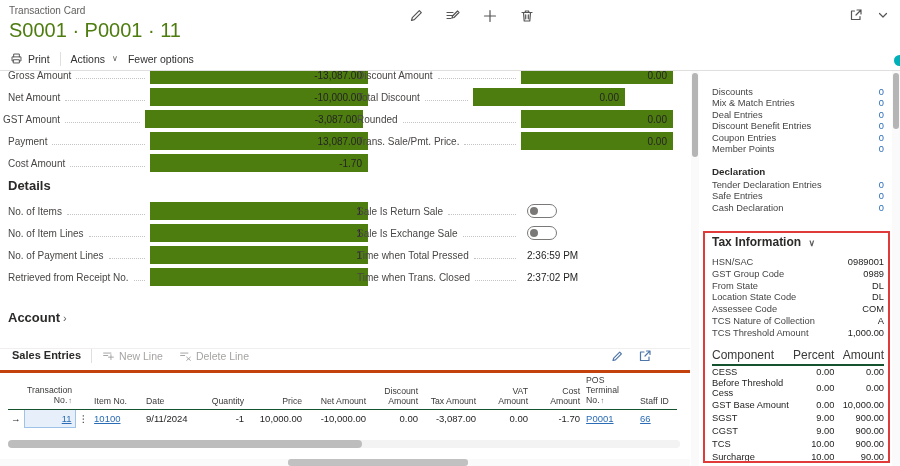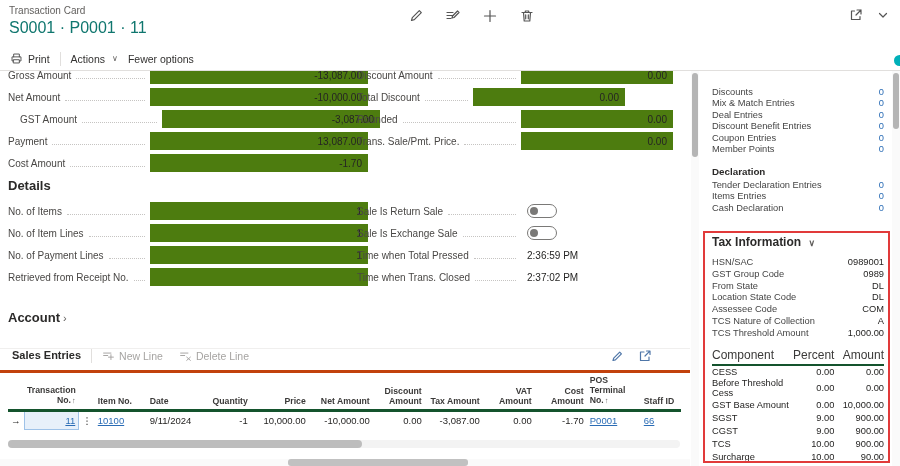--- a/index.html
+++ b/index.html
@@ -4,21 +4,21 @@
 <style>
   *{box-sizing:border-box;margin:0;padding:0}
   html,body{width:900px;height:466px}
   body{position:relative;font-family:"Liberation Sans",sans-serif;background:#fff;color:#323130;overflow:hidden;font-size:10px}
   svg{display:block}
   .ic{stroke:#555;fill:none;stroke-width:1.2;stroke-linecap:round;stroke-linejoin:round}
   .ic.blue{stroke:#4f76a8}
   .ic.gray{stroke:#a6a4a2}
   
   .caption{position:absolute;left:9px;top:5px;font-size:10px;color:#605e5c}
-  .title{position:absolute;left:9px;top:19px;font-size:16px;color:#0f766e}
+  .title{position:absolute;left:9px;top:19px;font-size:20px;color:#4d7c0f}
   .toolbar{position:absolute;left:408px;top:8px;display:flex;gap:21px}
   .toolbar>div{width:16px;height:16px;cursor:pointer}
   .winicons{position:absolute;right:10px;top:8px;display:flex;gap:13px}
   .winicons>div{width:14px;height:14px;cursor:pointer}
   
   .actionbar{position:absolute;left:0;top:47px;width:900px;height:23px;display:flex;align-items:center;font-size:10.5px;color:#323130}
   .ab-item{display:flex;align-items:center;gap:5px;margin-left:10px;cursor:pointer;white-space:nowrap}
   .ab-sep{width:1px;height:14px;background:#e1dfdd;margin-left:10px}
   .chev{font-size:8px;color:#605e5c;margin-left:2px}
   .hdiv{position:absolute;left:0;top:70px;width:900px;height:1px;background:#e1dfdd}
@@ -36,21 +36,21 @@
   .knob{position:absolute;left:2px;top:2px;width:8px;height:8px;border-radius:50%;background:#7a7977}
   
   .part{position:absolute;left:0;top:277px;width:690px;border-top:1px solid #f0efee}
   .band{display:flex;align-items:flex-start;height:24px;border-bottom:3px solid #c2410c}
   .part-title{font-weight:700;font-size:11px;margin-left:12px;color:#2b2a29}
   .band-sep{width:1px;height:14px;background:#e1dfdd;margin:0 10px}
   .band-btn{display:flex;align-items:center;gap:4px;color:#a6a4a2;margin-right:16px;font-size:10.5px}
   .band-icons{margin-left:auto;display:flex;gap:14px;margin-right:38px}
   .band-icons>div{width:14px;height:14px;cursor:pointer}
   table.grid{border-collapse:collapse;table-layout:fixed;margin:2px 0 0 8px;font-size:9.5px}
-  .grid th{font-size:8.7px;font-weight:700;color:#3b3a39;vertical-align:bottom;padding:0 3px 3px;line-height:1.15;border-bottom:3px solid #14532d;text-align:left;cursor:pointer}
+  .grid th{font-size:8.7px;font-weight:400;color:#3b3a39;vertical-align:bottom;padding:0 3px 3px;line-height:1.15;border-bottom:1px solid #14532d;text-align:left;cursor:pointer}
   .grid th.num,.grid td.num{text-align:right}
   .grid td{padding:3px 3px;height:18px;color:#252423}
   .lnk{color:#2a6cb5;text-decoration:underline;cursor:pointer}
   .sort{font-size:7.5px;color:#605e5c;margin-left:1px}
   .ptr{color:#3b3a39;text-align:center}
   .dots{color:#605e5c;text-align:center;cursor:pointer}
   .selcell{background:#e7f0fa;border:1px solid #9ec2e8}
   .part-hscroll{position:absolute;left:8px;top:91px;width:672px;height:8px;background:#f3f3f3;border-radius:4px}
   .part-hscroll .thumb{position:absolute;left:0;top:0;height:8px;width:354px;background:#bdbdbd;border-radius:4px;cursor:pointer}
   
@@ -145,21 +145,21 @@
   <div class="frow" style="top:-5px;left:8px;width:360px">
     <span class="lbl">Gross Amount</span>
       <span class="lead"></span>
     <span class="vbox" style="width:218px">-13,087.00</span>
   </div>
   <div class="frow" style="top:17px;left:8px;width:360px">
     <span class="lbl">Net Amount</span>
       <span class="lead"></span>
     <span class="vbox" style="width:218px">-10,000.00</span>
   </div>
-  <div class="frow" style="top:39px;left:20px;width:360px">
+  <div class="frow" style="top:39px;left:3px;width:360px">
     <span class="lbl">GST Amount</span>
       <span class="lead"></span>
     <span class="vbox" style="width:218px">-3,087.00</span>
   </div>
   <div class="frow" style="top:61px;left:8px;width:360px">
     <span class="lbl">Payment</span>
       <span class="lead"></span>
     <span class="vbox" style="width:218px">13,087.00</span>
   </div>
   <div class="frow" style="top:83px;left:8px;width:360px">
@@ -381,21 +381,21 @@
       </div>
   </div>
 
   <div class="fb-head" style="top:95px">Declaration</div>
   <div class="fb-list" style="top:109px">
     <div class="fb-row">
         <span class="l">Tender Declaration Entries</span>
         <span class="v">0</span>
       </div>
     <div class="fb-row">
-        <span class="l">Items Entries</span>
+        <span class="l">Safe Entries</span>
         <span class="v">0</span>
       </div>
     <div class="fb-row">
         <span class="l">Cash Declaration</span>
         <span class="v">0</span>
       </div>
   </div>
 
   <div class="fb-head big" style="top:164px">
     <span>Tax Information</span>

